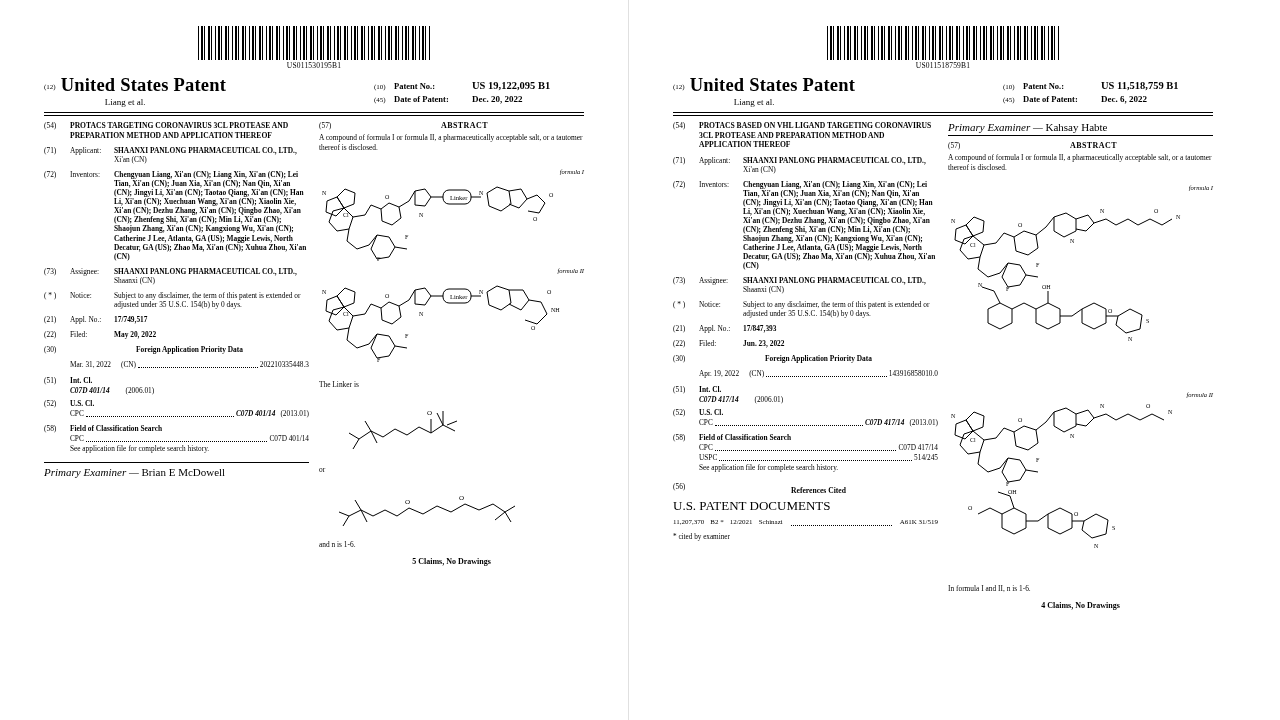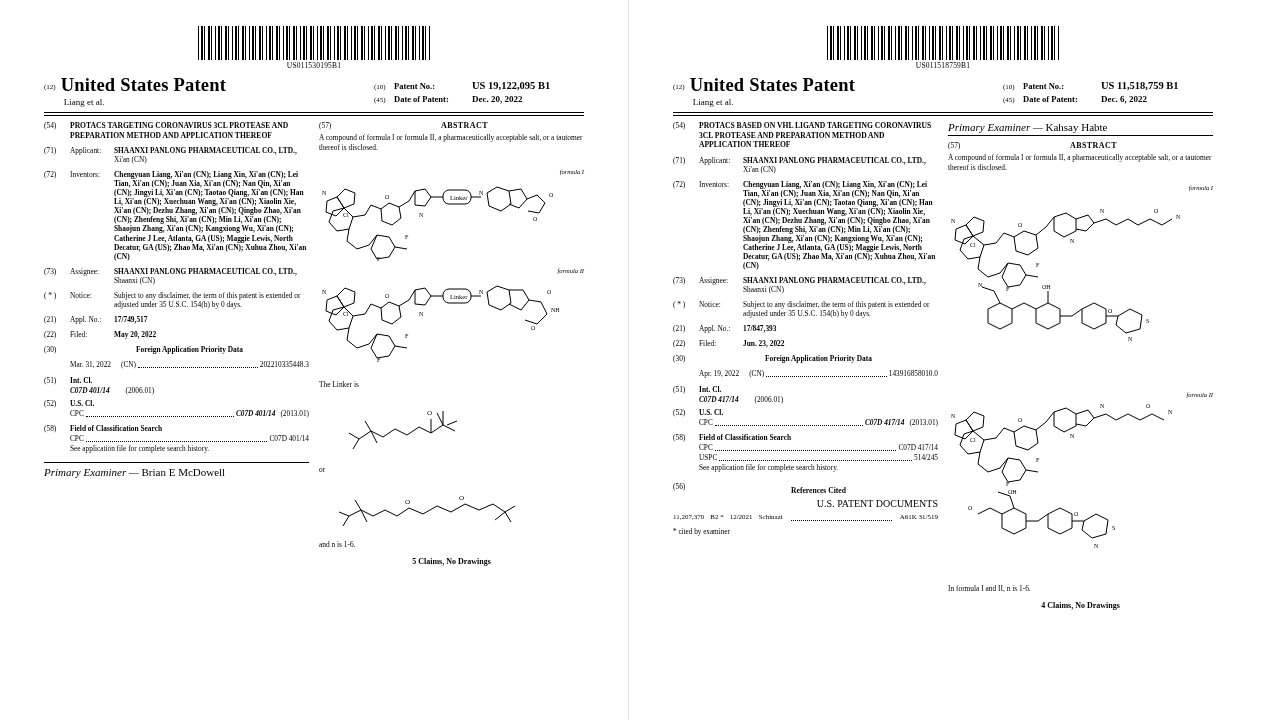--- a/index.html
+++ b/index.html
@@ -72,20 +72,21 @@
   .us-title {
     font-size: 18.5px;
     font-weight: bold;
     letter-spacing: 0.2px;
     line-height: 1.05;
   }
   .authors {
     font-size: 9px;
     margin-top: 2px;
     padding-left: 3px;
+    margin-left: 41px;
   }
   .hdr-right {
     font-size: 8.5px;
     min-width: 210px;
     padding-top: 4px;
   }
   .hdr-row {
     display: flex;
     align-items: baseline;
     margin-bottom: 3px;
@@ -178,21 +179,21 @@
     font-size: 7.4px;
     margin: 6px 0 2px 0;
   }
   .claims {
     text-align: center;
     font-weight: bold;
     font-size: 8px;
     margin-top: 8px;
   }
   .refs-head { text-align:center; font-weight:bold; font-size:7.6px; margin-top:4px;}
-  .refs-sub { text-align:right; font-size:10px; margin-top:3px;}
+  .refs-sub { text-align:left; font-size:13px; margin-top:3px;}
   .ref-entry { font-size:7px; margin-top:4px; display:flex; gap:6px; }
   .cited { font-size:7.2px; margin-top:5px; }
 
   
   svg.chem { display:block; }
   svg.chem text { font-family: "Liberation Serif", serif; }
   .bl { stroke:#000; stroke-width:1; fill:none; }
 </style>
 </head>
 <body>

